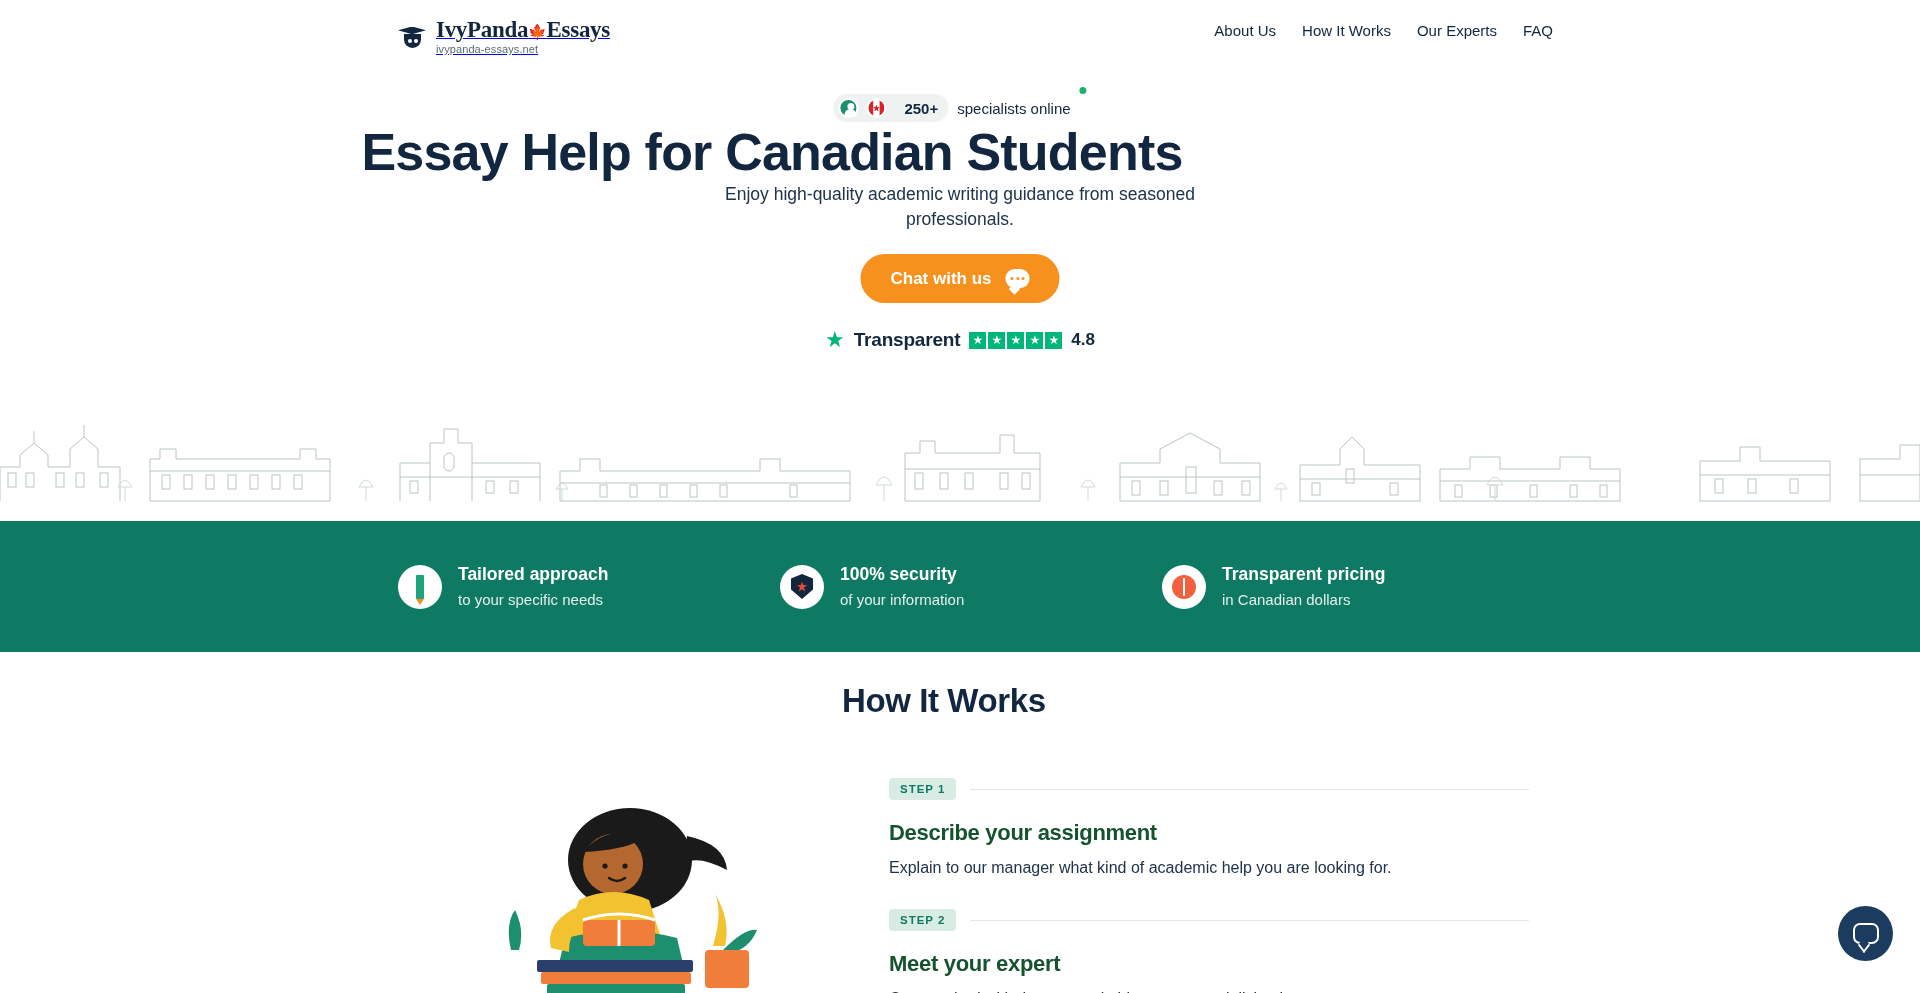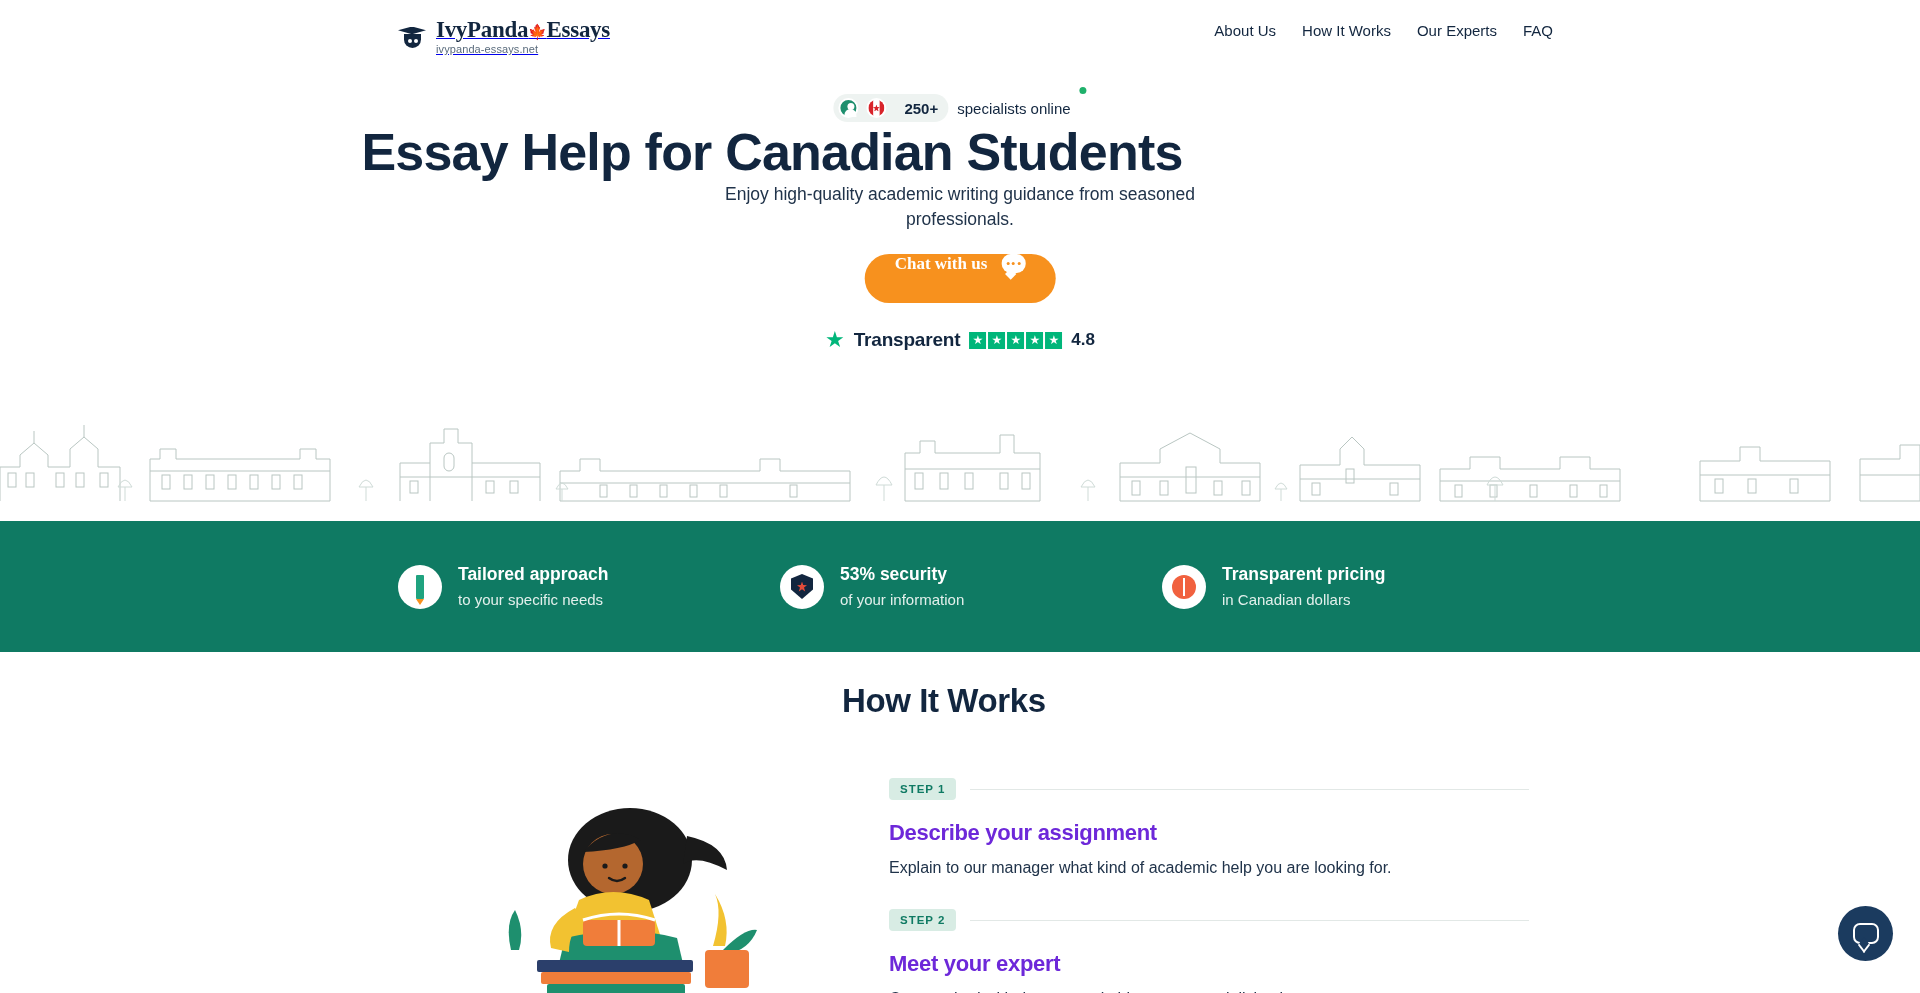--- a/index.html
+++ b/index.html
@@ -99,24 +99,24 @@
   .hero-title {
     position: absolute; top: 48px; left: 0; width: 1544px; text-align: center;
     font-size: 52px; font-weight: bold; letter-spacing: -0.8px; color: #12263f;
   }
   .hero-sub {
     position: absolute; top: 108px; left: 50%; transform: translateX(-50%);
     width: 520px; text-align: center; font-size: 17.5px; line-height: 1.45; color: #20334a;
   }
   .cta {
     position: absolute; top: 180px; left: 50%; transform: translateX(-50%);
-    display: flex; gap: 14px;
+    display: flex; align-items: center; gap: 14px;
     background: #f7911e; color: #fff; border: none; border-radius: 30px;
     padding: 0 30px; height: 49px; font-size: 17px; font-weight: bold; cursor: pointer;
-    font-family: Liberation Serif, serif;
+    font-family: Liberation Sans, sans-serif;
   }
   .cta .bubble {
     width: 24px; height: 19px; background: #fff; border-radius: 9px; position: relative;
   }
   .cta .bubble::after {
     content: ""; position: absolute; left: 5px; bottom: -5px; width: 8px; height: 8px;
     background: #fff; transform: rotate(45deg);
   }
   .cta .bubble .d1, .cta .bubble .d2, .cta .bubble .d3 {
     position: absolute; top: 8px; width: 3px; height: 3px; background: #f7911e; border-radius: 50%;
@@ -184,21 +184,21 @@
     letter-spacing: -0.4px;
   }
   .steps { position: absolute; top: 778px; left: 889px; width: 640px; }
   .step { position: relative; }
   .step-head { display: flex; align-items: center; gap: 0; }
   .step-badge {
     background: #d8ece4; color: #0f7a63; font-size: 11.5px; font-weight: bold; letter-spacing: 1px;
     padding: 5px 11px; border-radius: 4px; white-space: nowrap;
   }
   .step-rule { flex: 1; height: 1px; background: #e2e8e6; margin-left: 14px; }
-  .step-title { font-size: 22px; font-weight: bold; color: #6d28d9; margin-top: 20px; letter-spacing: -0.3px; }
+  .step-title { font-size: 22px; font-weight: bold; color: #14532d; margin-top: 20px; letter-spacing: -0.3px; }
   .step-desc { font-size: 16px; color: #20334a; margin-top: 10px; line-height: 1.45; }
   .step + .step { margin-top: 30px; }
 
   .illus { position: absolute; left: 455px; top: 800px; width: 330px; height: 200px; }
 
   
   .fab {
     position: absolute; right: 27px; bottom: 32px; width: 55px; height: 55px; border-radius: 50%;
     background: #1b3b5f; display: flex; align-items: center; justify-content: center; cursor: pointer;
   }
@@ -371,21 +371,21 @@
         <span class="b-desc" style="display:block">to your specific needs</span>
       </span>
     </div>
     <div class="benefit b2">
       <span class="b-icon">
           <span class="shield">
             <span class="mleaf"></span>
           </span>
         </span>
       <span class="b-text">
-        <span class="b-title">53% security</span>
+        <span class="b-title">100% security</span>
         <span class="b-desc" style="display:block">of your information</span>
       </span>
     </div>
     <div class="benefit b3">
       <span class="b-icon">
           <span class="coin"></span>
         </span>
       <span class="b-text">
         <span class="b-title">Transparent pricing</span>
         <span class="b-desc" style="display:block">in Canadian dollars</span>

